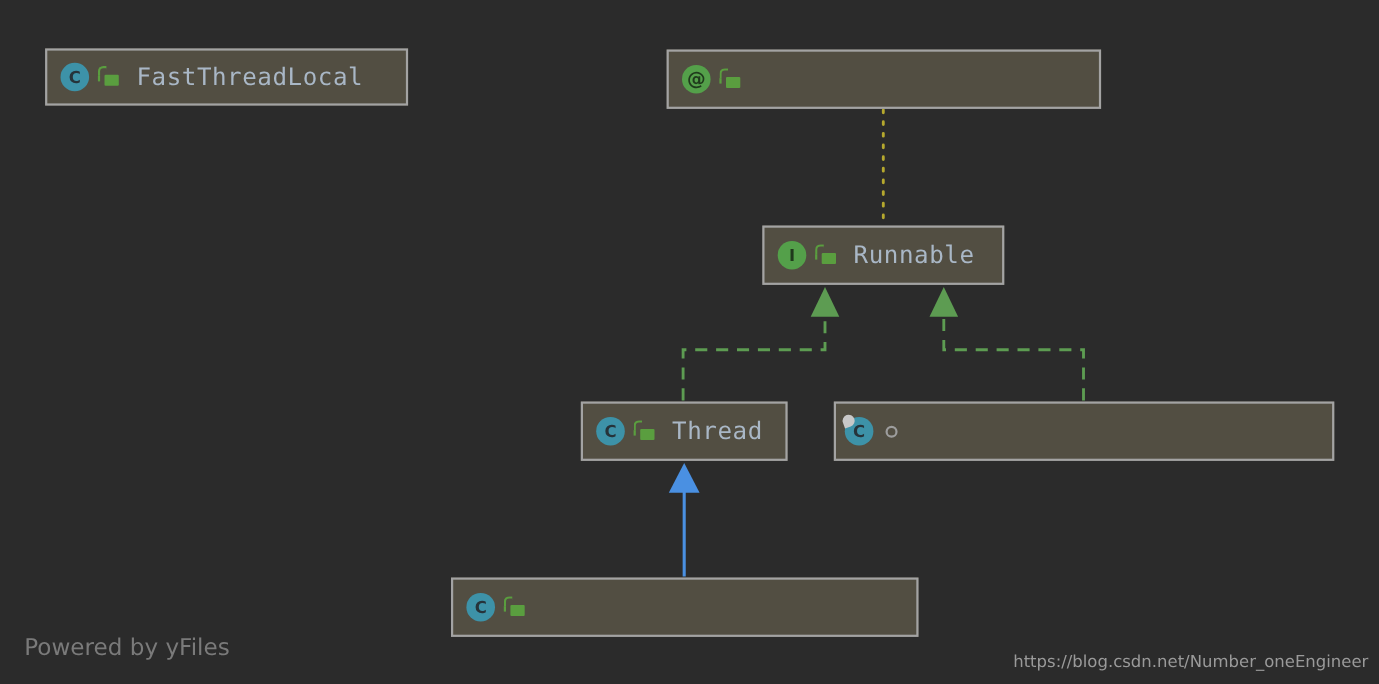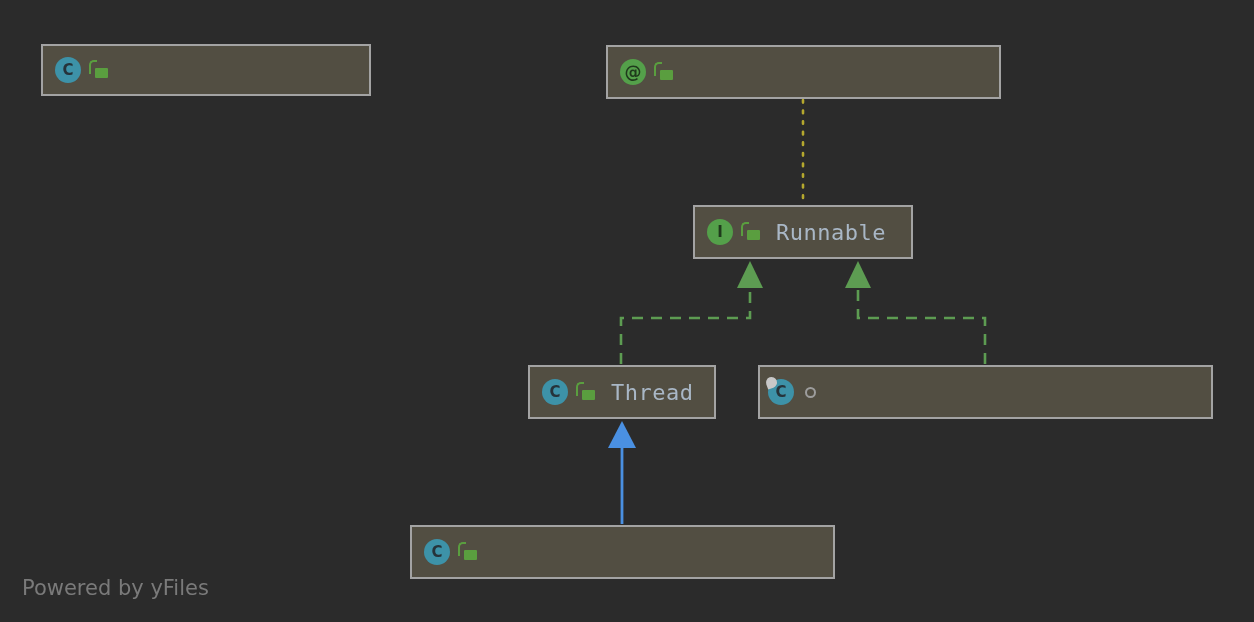--- a/index.html
+++ b/index.html
@@ -194,20 +194,21 @@
     <div class="uml-node" id="node-fast-thread-local" style="left:41px; top:44px; width:330px; height:52px;">
       <div class="node-icons">
         <span class="type-icon class">
           <span class="disc">C</span>
         </span>
         <span class="vis-marker public">
           <span class="shackle"></span>
             <span class="body"></span>
         </span>
       </div>
+      <span class="node-label">FastThreadLocal</span>
     </div>
 
     <div class="uml-node" id="node-functional-interface" style="left:606px; top:45px; width:395px; height:54px;">
       <div class="node-icons">
         <span class="type-icon annot">
           <span class="disc">@</span>
         </span>
         <span class="vis-marker public">
           <span class="shackle"></span>
             <span class="body"></span>
@@ -261,14 +262,15 @@
         <span class="vis-marker public">
           <span class="shackle"></span>
             <span class="body"></span>
         </span>
       </div>
     </div>
   </div>
 
   <div class="footer-text" id="powered-by">Powered by yFiles</div>
 
+  <div class="footer-text" id="watermark">https://blog.csdn.net/Number_oneEngineer</div>
 
 </div>
 
 </body></html>

